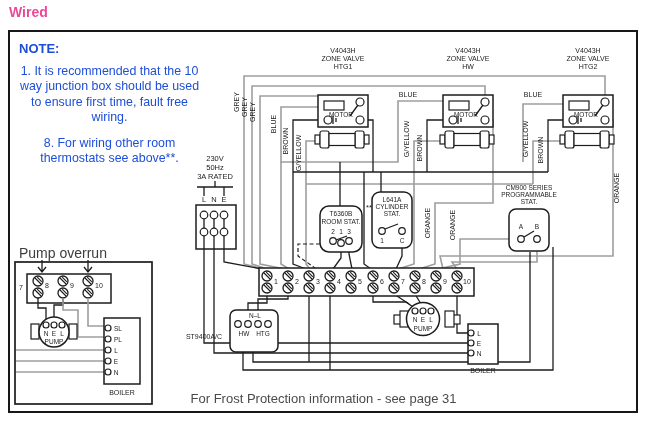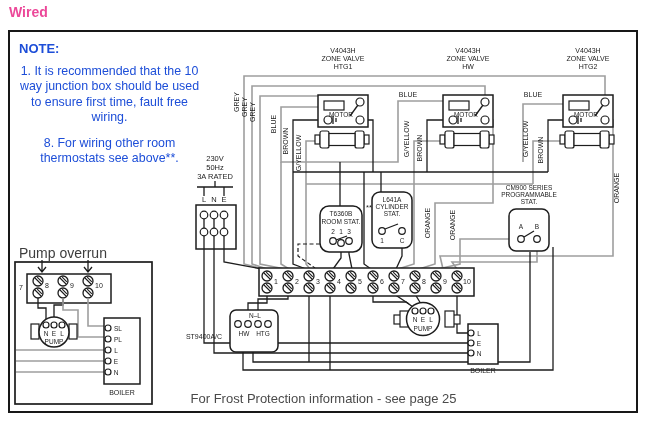--- a/index.html
+++ b/index.html
@@ -30,21 +30,21 @@
   <div class="title">Wired</div>
   <div class="mainbox"></div>
 
   <div class="note">
     <div class="nh">NOTE:</div>
     <p>1. It is recommended that the 10 way junction box should be used to ensure first time, fault free wiring.</p>
     <p>8. For wiring other room thermostats see above**.</p>
   </div>
 
   <div class="overrun-label">Pump overrun</div>
-  <div class="footer">For Frost Protection information - see page 25</div>
+  <div class="footer">For Frost Protection information - see page 31</div>
 
   <svg width="647" height="422" viewBox="0 0 647 422">
     <defs>
       <g id="scr">
         <circle r="5" fill="#fff" stroke="#1d1d1d" stroke-width="1.3"></circle>
         <line x1="-3" y1="-3" x2="3" y2="3" stroke="#1d1d1d" stroke-width="1.1"></line>
         <line x1="-0.8" y1="-3.9" x2="3.9" y2="0.8" stroke="#1d1d1d" stroke-width="1.1"></line>
       </g>
     </defs>
 

